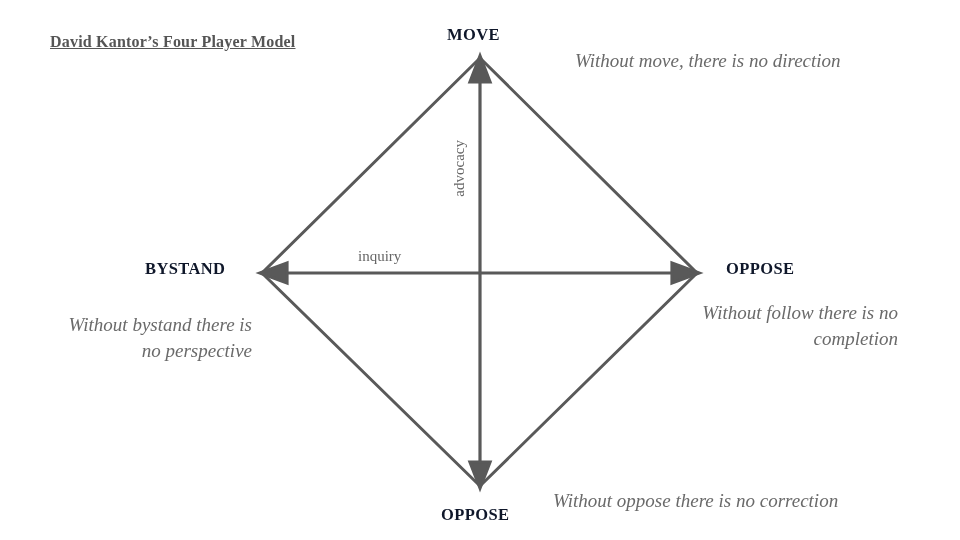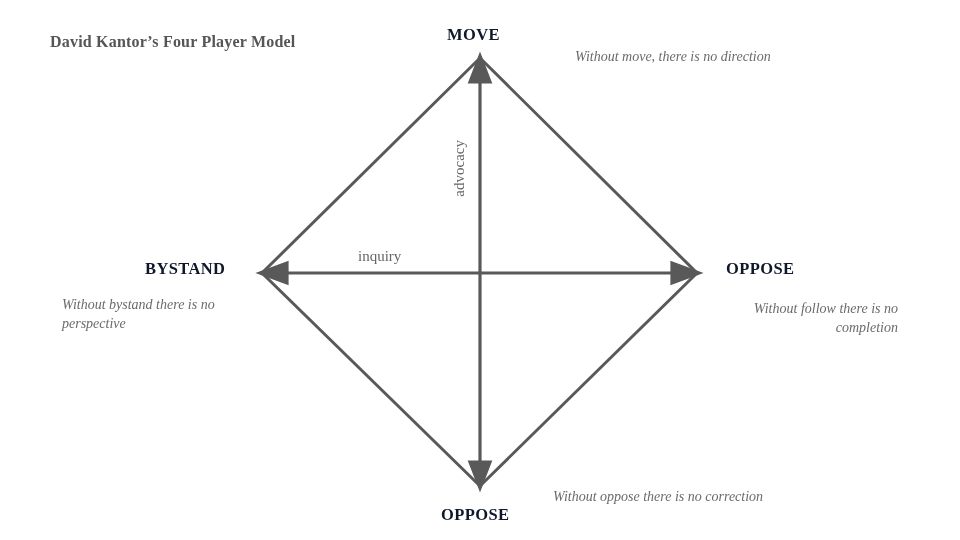--- a/index.html
+++ b/index.html
@@ -32,50 +32,51 @@
     position: absolute;
     white-space: pre;
     line-height: 1.0;
   }
   .title {
     font-family: "Liberation Serif", serif;
     font-weight: bold;
     font-size: 16px;
     color: #555555;
     letter-spacing: 0.2px;
+    text-decoration: underline;
   }
   .vertex-label {
     font-family: "Liberation Serif", serif;
     font-weight: bold;
     font-size: 16.5px;
     color: #0f172a;
     letter-spacing: 0.4px;
   }
   .note {
     font-family: "Liberation Serif", serif;
     font-style: italic;
-    font-size: 14px;
+    font-size: 19px;
     color: #6a6a6a;
     line-height: 1.35;
   }
   .axis-label {
     font-family: "Liberation Serif", serif;
     font-size: 15px;
     color: #666666;
     font-style: normal;
   }
   .note-wrap {
     position: absolute;
     white-space: normal;
   }
   #note-bystand {
     width: 190px;
-    text-align: left;
+    text-align: right;
     left: 62px;
-    top: 296px;
+    top: 312px;
   }
   #note-follow {
     width: 200px;
     text-align: right;
     left: 698px;
     top: 300px;
   }
   #note-move {
     left: 575px;
     top: 48px;

